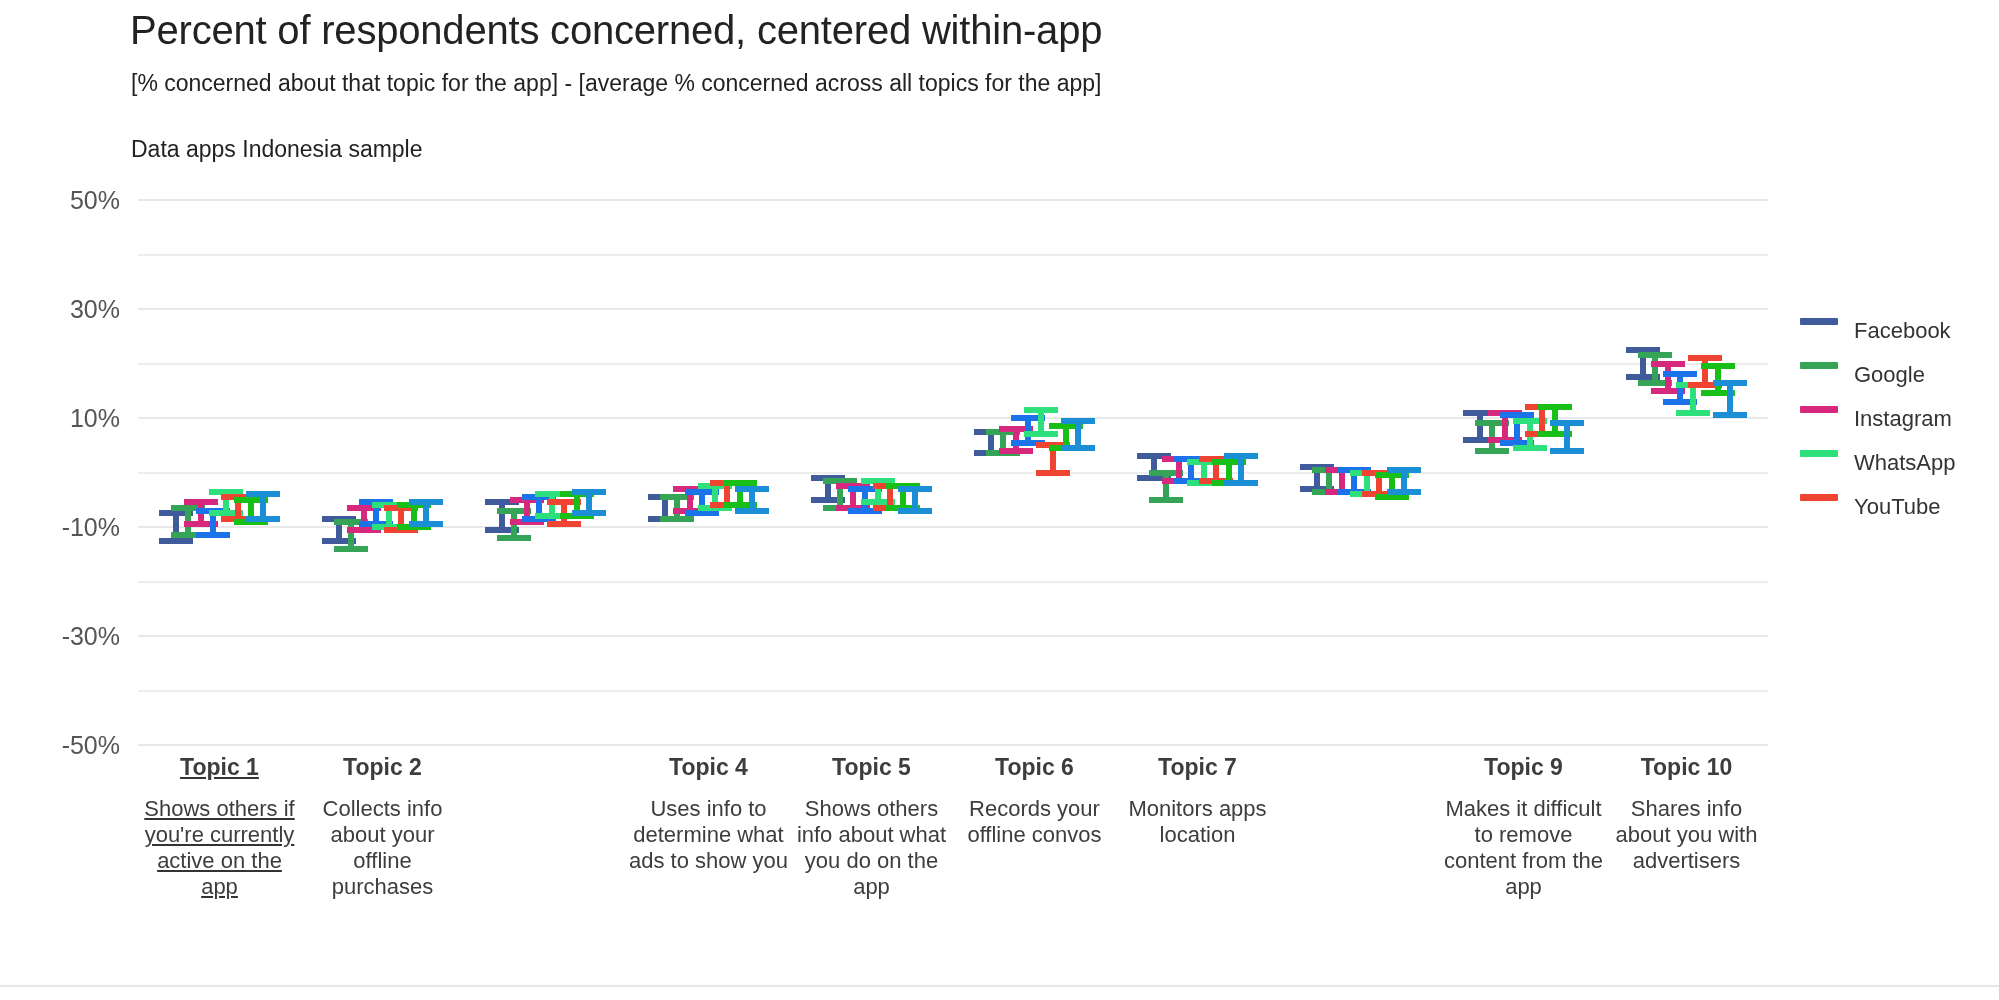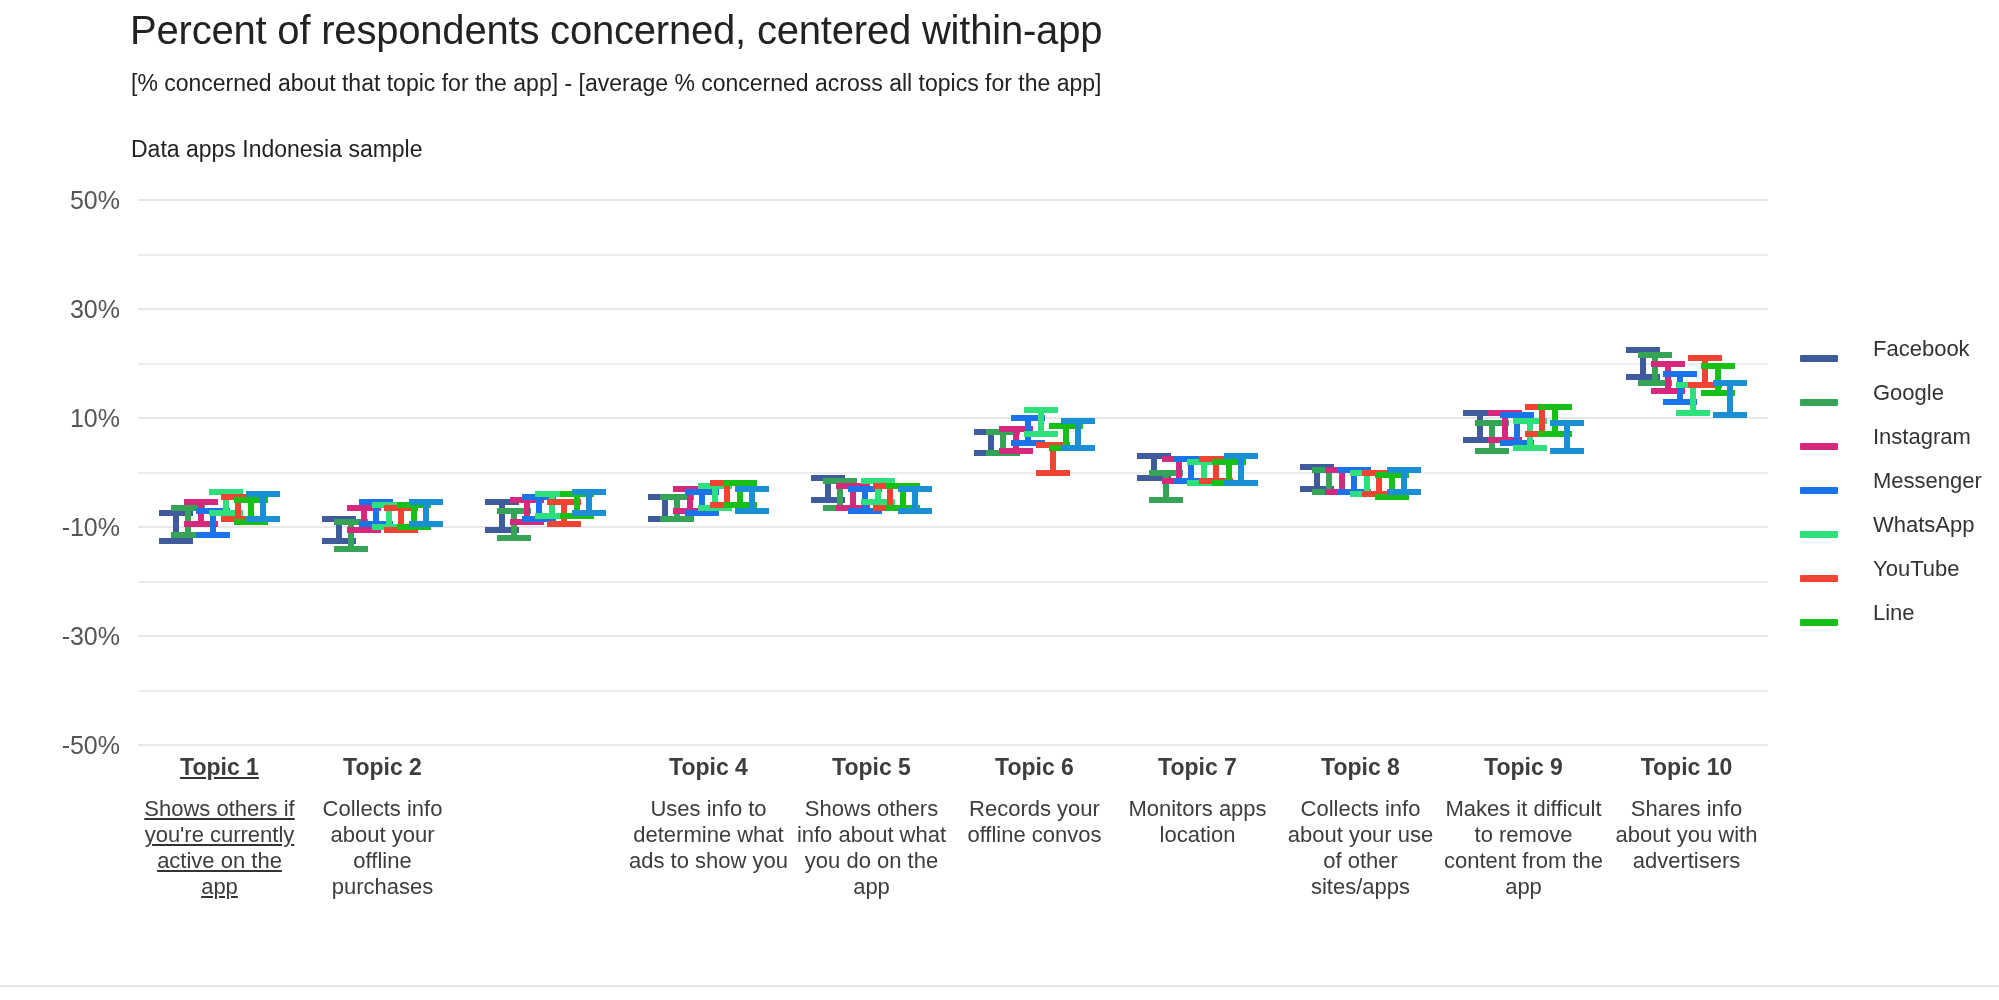--- a/index.html
+++ b/index.html
@@ -132,22 +132,21 @@
   #legend {
     position: absolute;
     left: 1800px;
     top: 318px;
     width: 199px;
   }
   .legend-item {
     position: relative;
     height: 44px;
     display: flex;
-    align-items: flex-end;
-    gap: 19px;
+    align-items: flex-start;
   }
   .legend-swatch {
     width: 38px;
     height: 7px;
     border-radius: 1px;
     flex: 0 0 auto;
   }
   .legend-label {
     margin-left: 16px;
     font-size: 22px;
@@ -633,24 +632,20 @@
       <div class="topic-desc">Shows others info about what you do on the app</div>
     </div>
     <div class="xgroup" style="left: 815px; width: 163px;">
       <div class="topic-name">Topic 6</div>
       <div class="topic-desc">Records your offline convos</div>
     </div>
     <div class="xgroup" style="left: 978px; width: 163px;">
       <div class="topic-name">Topic 7</div>
       <div class="topic-desc">Monitors apps location</div>
     </div>
-    <div class="xgroup" style="left: 1141px; width: 163px;">
-      <div class="topic-name">Topic 8</div>
-      <div class="topic-desc">Collects info about your use of other sites/apps</div>
-    </div>
     <div class="xgroup" style="left: 1304px; width: 163px;">
       <div class="topic-name">Topic 9</div>
       <div class="topic-desc">Makes it difficult to remove content from the app</div>
     </div>
     <div class="xgroup" style="left: 1467px; width: 163px;">
       <div class="topic-name">Topic 10</div>
       <div class="topic-desc">Shares info about you with advertisers</div>
     </div>
   </div>
 
@@ -661,30 +656,22 @@
     </div>
     <div class="legend-item">
       <span class="legend-swatch" style="background: rgb(53, 164, 86);"></span>
       <span class="legend-label">Google</span>
     </div>
     <div class="legend-item">
       <span class="legend-swatch" style="background: rgb(214, 41, 125);"></span>
       <span class="legend-label">Instagram</span>
     </div>
     <div class="legend-item">
-      <span class="legend-swatch" style="background: rgb(26, 115, 232);"></span>
-      <span class="legend-label">Messenger</span>
-    </div>
-    <div class="legend-item">
       <span class="legend-swatch" style="background: rgb(46, 224, 123);"></span>
       <span class="legend-label">WhatsApp</span>
     </div>
     <div class="legend-item">
       <span class="legend-swatch" style="background: rgb(240, 68, 50);"></span>
       <span class="legend-label">YouTube</span>
     </div>
-    <div class="legend-item">
-      <span class="legend-swatch" style="background: rgb(23, 191, 23);"></span>
-      <span class="legend-label">Line</span>
-    </div>
   </div>
 
 <div id="bottom-rule"></div>
 
 </body></html>

